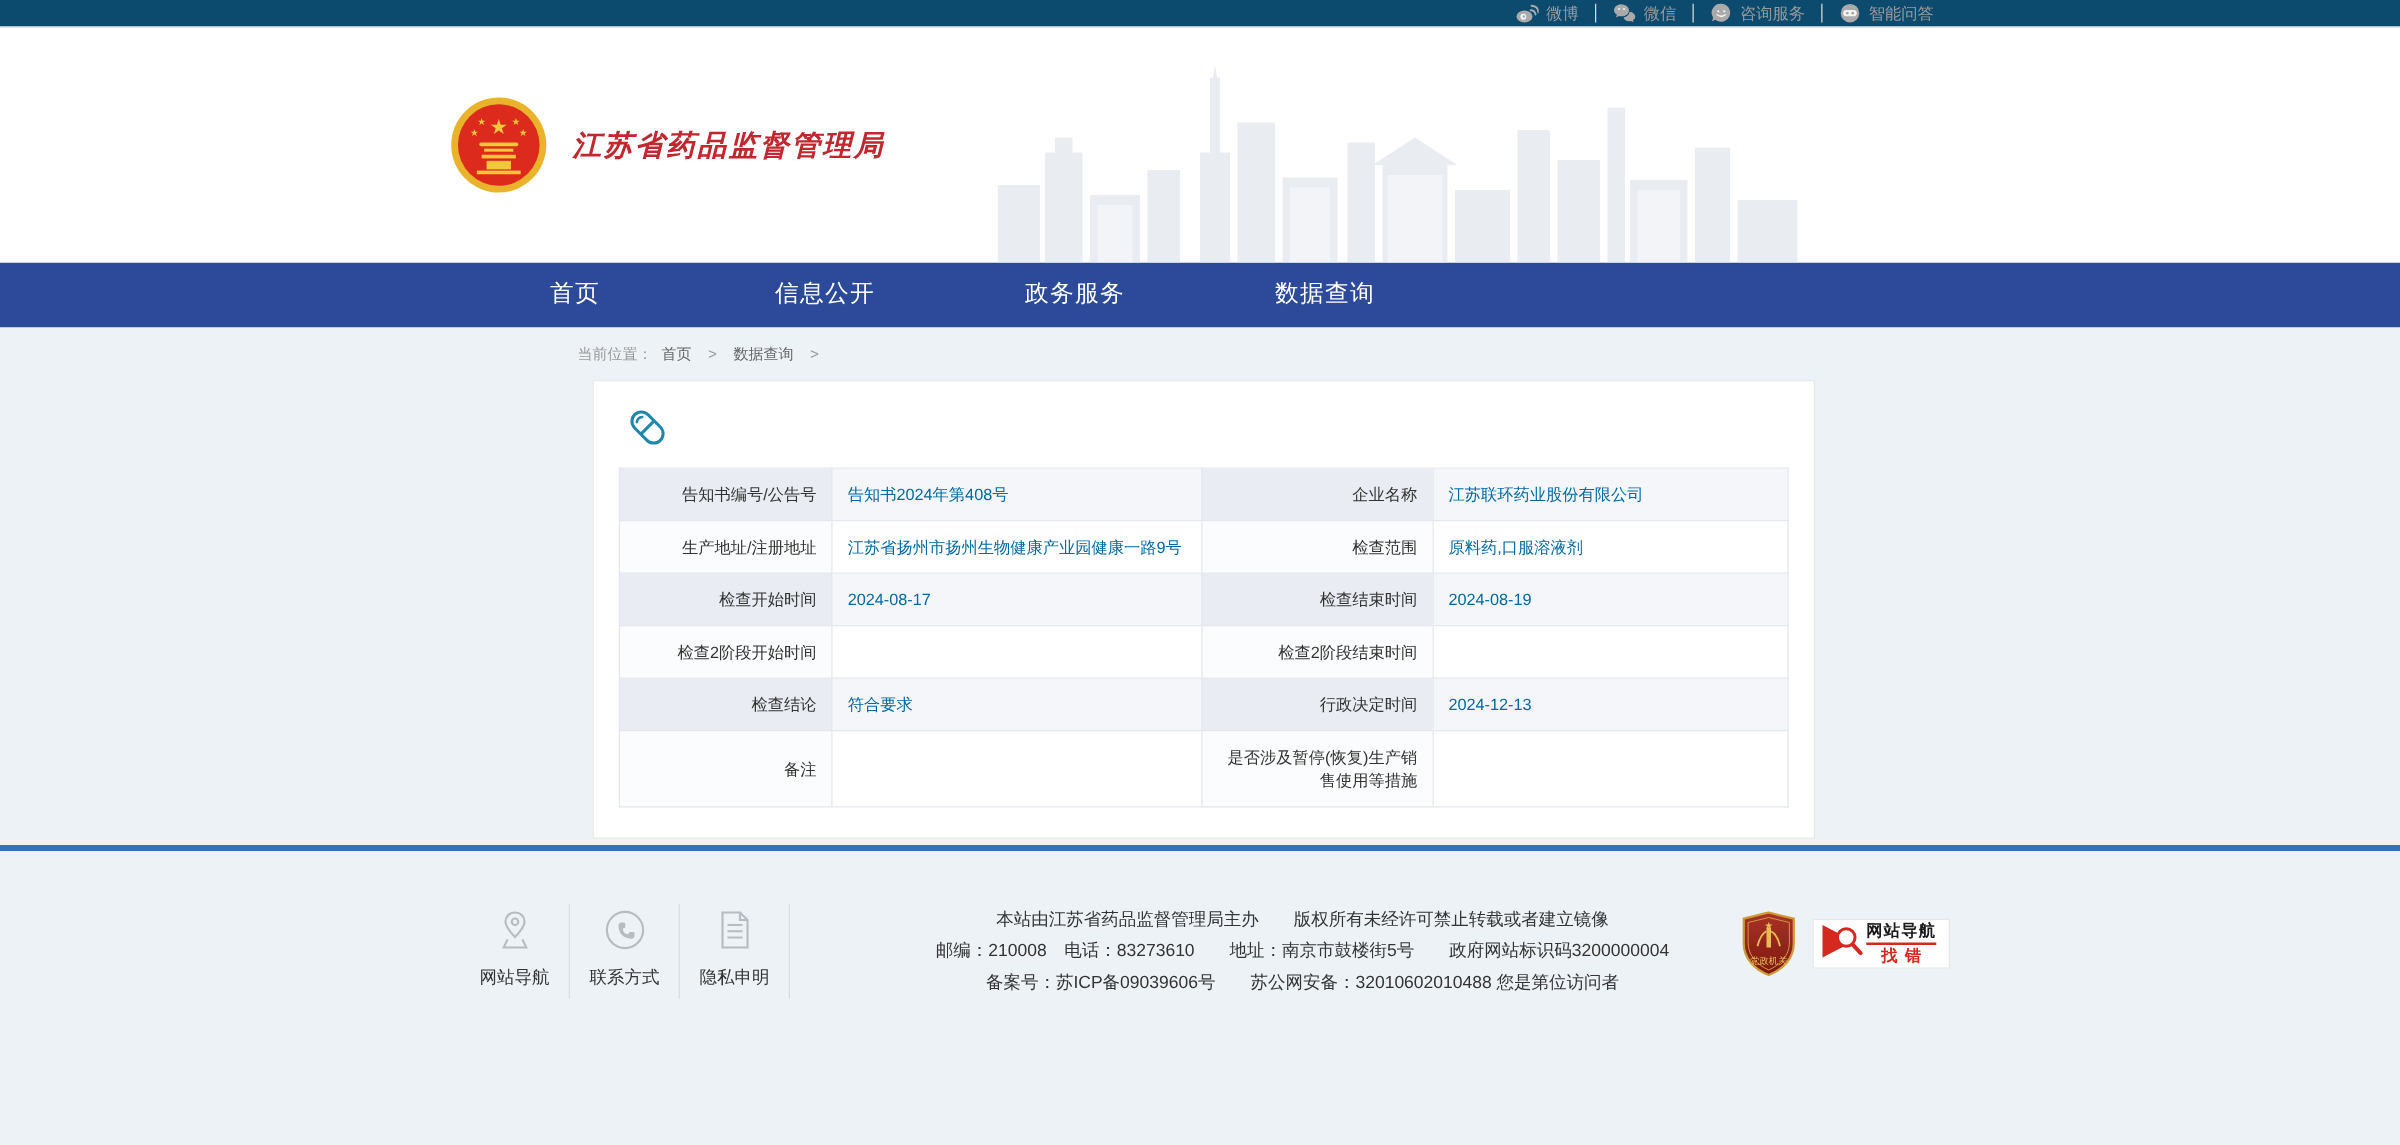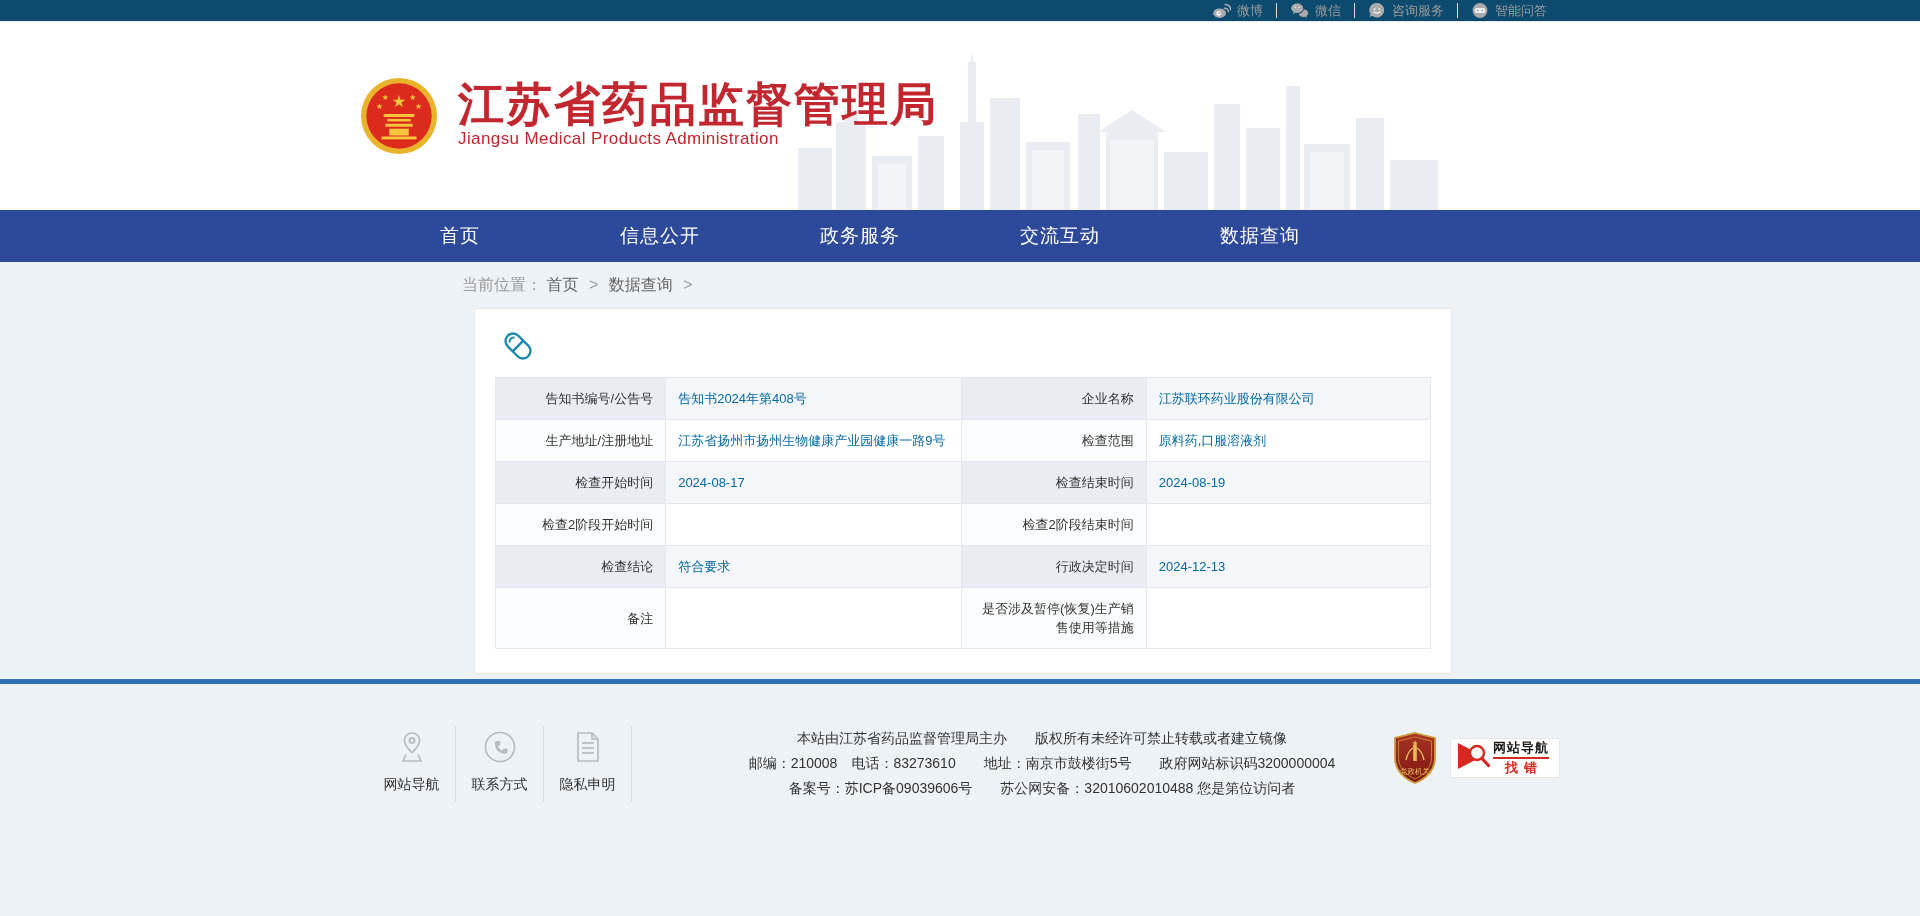--- a/index.html
+++ b/index.html
@@ -13,32 +13,32 @@
   .topbar-inner { height:100%; display:flex; align-items:center; justify-content:flex-end; }
   .topbar-item { display:flex; align-items:center; gap:6px; color:#9a9a9a; font-size:13px; cursor:pointer; padding:0 13px; }
   .topbar-item svg { display:block; }
   .topbar-sep { width:1px; height:15px; background:#d9d9d9; }
 
   
   .header { height:188px; background:#fff; position:relative; overflow:hidden; }
   .header-inner { height:100%; display:flex; align-items:center; }
   .emblem { width:78px; height:78px; flex:0 0 auto; }
   .title-block { margin-left:20px; z-index:2; }
-  .site-title { font-size:46px; font-weight:bold; color:#c2262e; letter-spacing:2px; line-height:40px; }
+  .site-title { font-size:23px; font-weight:bold; color:#c2262e; letter-spacing:2px; line-height:40px;font-style:italic; }
   .site-subtitle { font-size:17px; color:#c2262e; margin-top:5px; letter-spacing:.4px; }
   .skyline { position:absolute; left:438px; bottom:0; z-index:1; }
 
   
   .nav { height:52px; background:#2c4a99; }
   .nav-inner { display:flex; height:100%; }
   .nav-item { width:200px; text-align:center; line-height:52px; color:#fff; font-size:19px; letter-spacing:1px; cursor:pointer; }
 
   
   .main { background:#edf2f7; padding-bottom:5px; }
-  .breadcrumb { padding:13px 0 12px 102px; font-size:16px; color:#999; }
+  .breadcrumb { padding:13px 0 12px 102px; font-size:12px; color:#999;font-family:Liberation Mono, monospace; }
   .breadcrumb a { color:#666; text-decoration:none; cursor:pointer; }
   .breadcrumb .sep { margin:0 6px; color:#999; }
 
   .panel { margin-left:114px; width:978px; min-height:318px; background:#fff; border:1px solid #e8e8e8; padding:18px 20px 24px 20px; }
   .pill-icon { margin:2px 0 10px 6px; }
 
   table.detail { width:100%; border-collapse:collapse; table-layout:fixed; font-size:13px; }
   table.detail td { border:1px solid #e4e8ee; vertical-align:middle; padding:11px 12px; line-height:19px; }
   td.lbl { text-align:right; color:#333; }
   td.val { text-align:left; color:#0369a1; padding-left:15px; }
@@ -137,21 +137,20 @@
       <g fill="#f6c63c">
         <rect x="24" y="38" width="32" height="3" rx="1.5"></rect>
         <rect x="28" y="43" width="24" height="2.5"></rect>
         <rect x="26" y="48" width="28" height="3"></rect>
         <rect x="30" y="53" width="20" height="7"></rect>
         <rect x="22" y="61" width="36" height="3"></rect>
       </g>
     </svg>
     <div class="title-block">
       <div class="site-title">江苏省药品监督管理局</div>
-      <div class="site-subtitle">Jiangsu Medical Products Administration</div>
     </div>
     <svg class="skyline" width="660" height="158" viewBox="0 0 660 158">
       <g fill="#e9edf2">
         <rect x="0" y="96" width="34" height="62"></rect>
         <rect x="38" y="70" width="30" height="88"></rect>
         <rect x="46" y="58" width="14" height="16"></rect>
         <rect x="74" y="104" width="40" height="54"></rect>
         <rect x="120" y="84" width="26" height="74"></rect>
         <rect x="170" y="10" width="8" height="148"></rect>
         <polygon points="174,0 178,26 170,26"></polygon>
@@ -177,21 +176,20 @@
       </g>
     </svg>
   </div>
 </div>
 
 <div class="nav">
   <div class="container nav-inner">
     <div class="nav-item">首页</div>
     <div class="nav-item">信息公开</div>
     <div class="nav-item">政务服务</div>
-    <div class="nav-item">交流互动</div>
     <div class="nav-item">数据查询</div>
   </div>
 </div>
 
 <div class="main">
   <div class="container">
     <div class="breadcrumb">
       <span>当前位置：</span>
       <a>首页</a>
       <span class="sep">&gt;</span>

